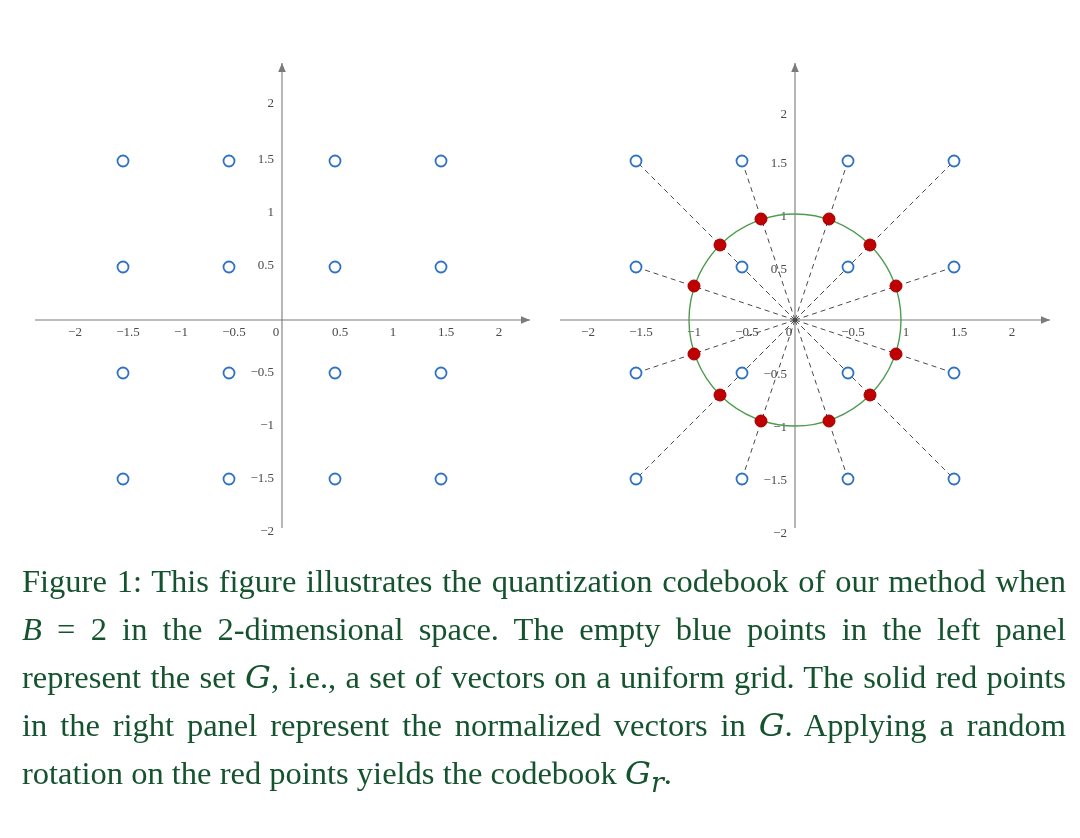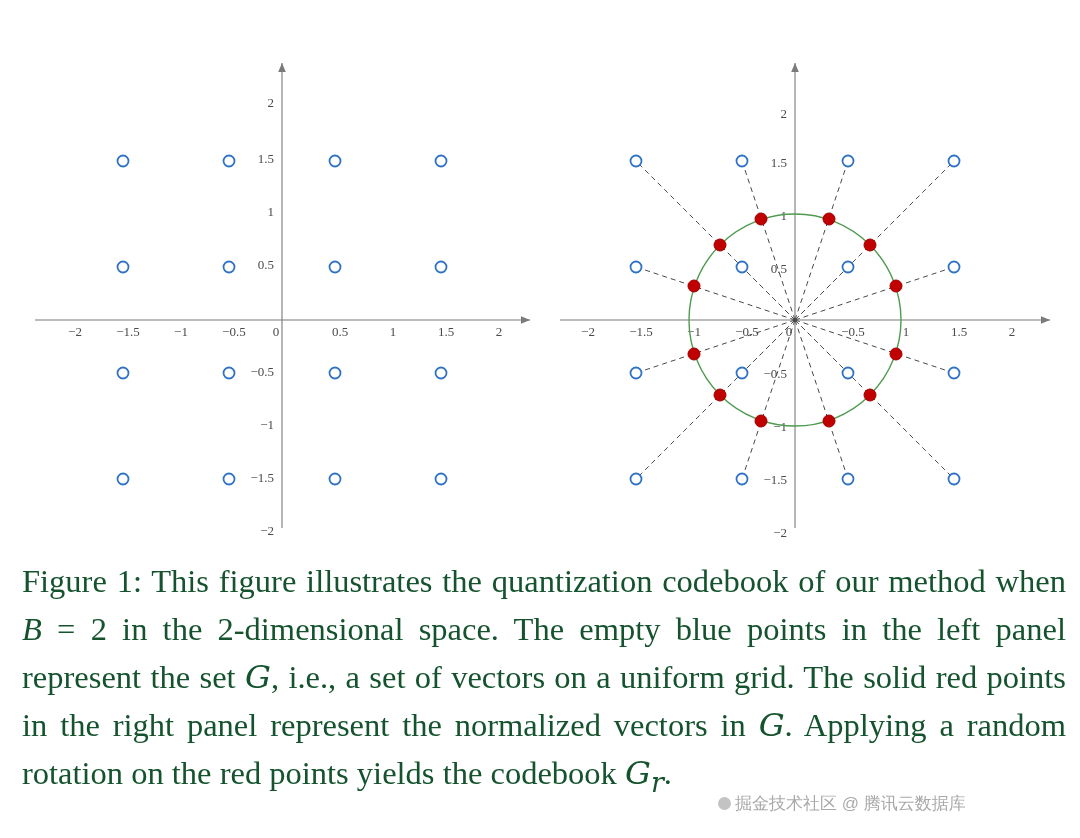--- a/index.html
+++ b/index.html
@@ -258,17 +258,14 @@
         </g>
       </svg>
     </div>
 
   </div>
 
   <div class="caption">
     <span>Figure 1: This figure illustrates the quantization codebook of our method when </span><span class="it">B</span><span> = 2 in the 2-dimensional space. The empty blue points in the left panel represent the set </span><span class="scr">G</span><span>, i.e., a set of vectors on a uniform grid. The solid red points in the right panel represent the normalized vectors in </span><span class="scr">G</span><span>. Applying a random rotation on the red points yields the codebook </span><span class="scr">G</span><sub class="scr">r</sub><span>.</span>
   </div>
 
-  <div class="watermark">
-    <span class="wm-dot"></span><span>掘金技术社区 @ 腾讯云数据库</span>
-  </div>
 
 </div>
 
 </body></html>

